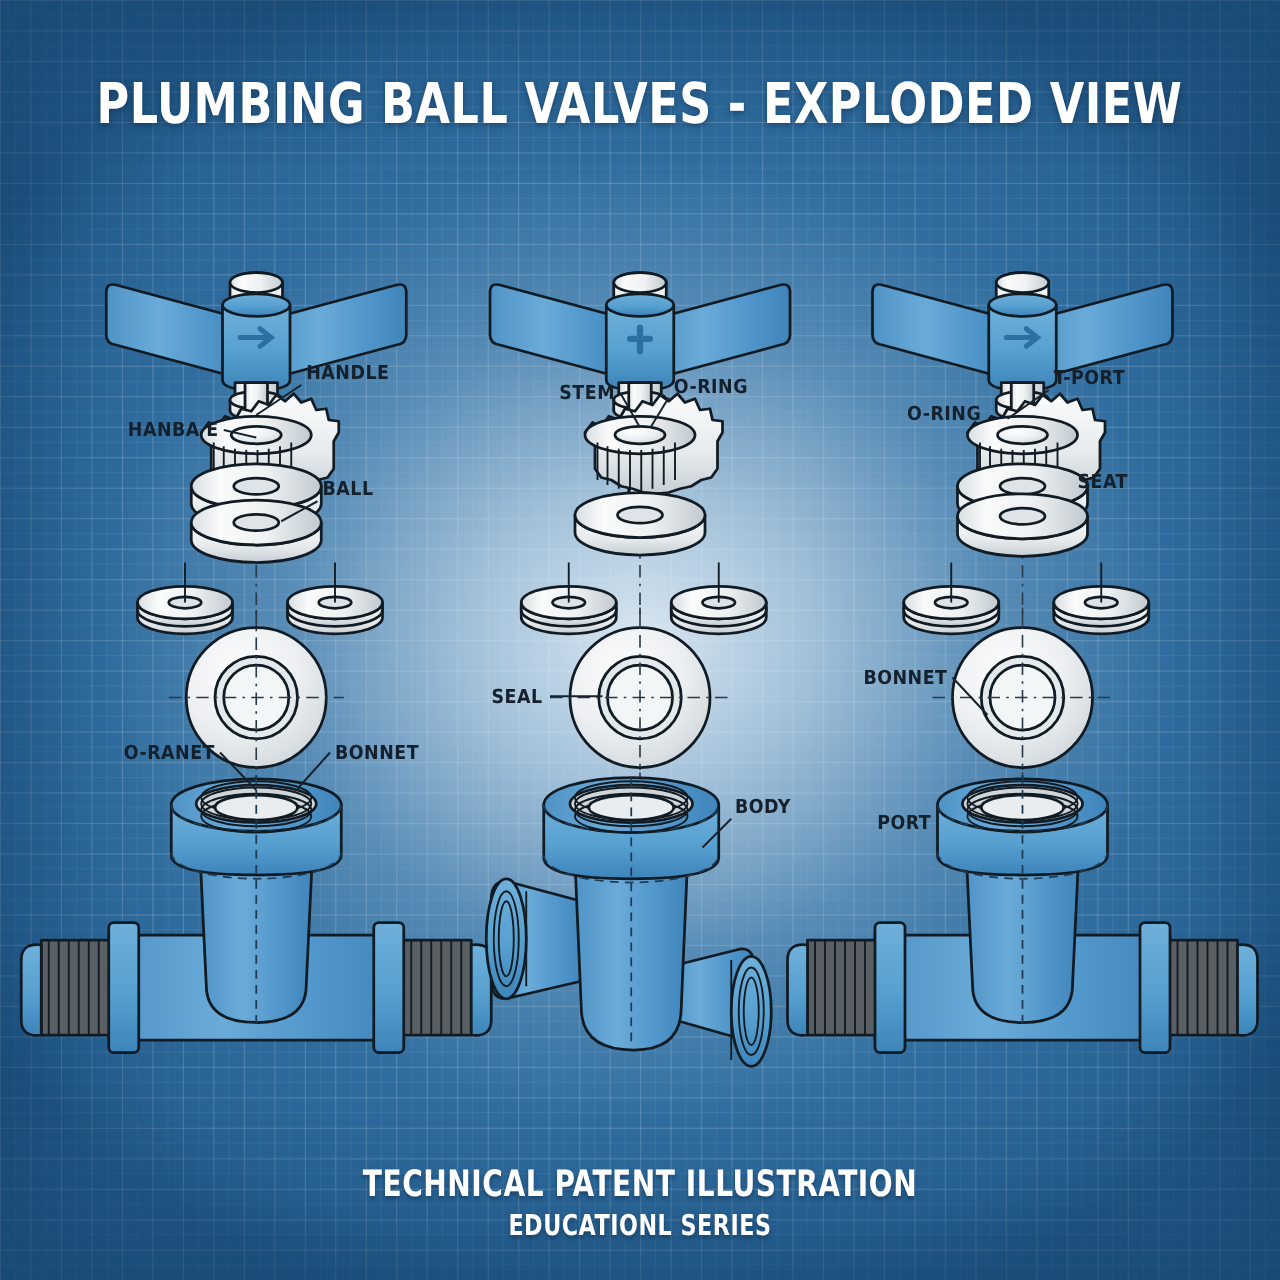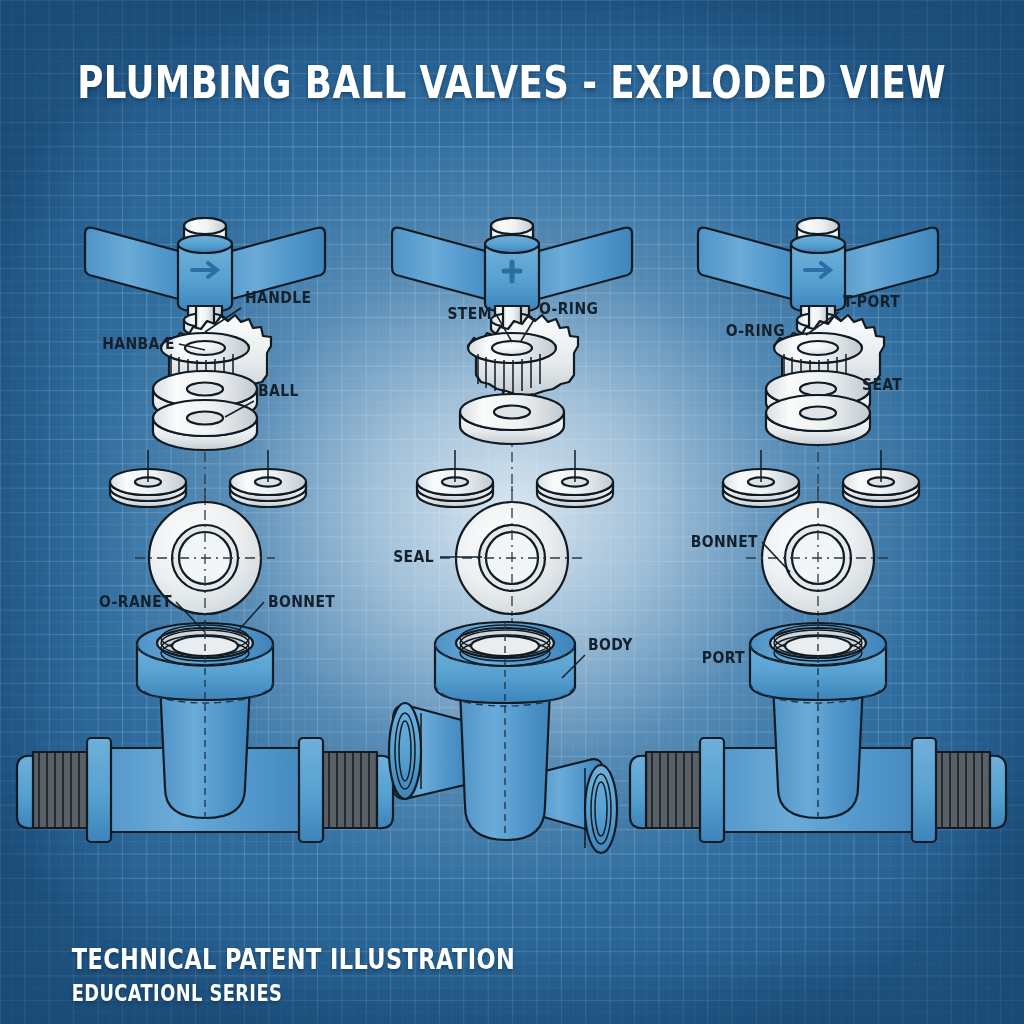--- a/index.html
+++ b/index.html
@@ -46,21 +46,21 @@
   .main-title{
     display:inline-block;
     color:#ffffff;
     font-family:"Liberation Sans Narrow","DejaVu Sans Condensed","Liberation Sans",sans-serif;
     font-weight:bold;font-size:45px;letter-spacing:0.5px;
     transform:scaleX(0.88);transform-origin:center;
     text-shadow:0 2px 5px rgba(10,40,70,0.55);
     white-space:nowrap;
   }
   .footer-wrap{
-    position:absolute;left:0;right:0;bottom:18px;
+    position:absolute;left:0;right:0;bottom:30px;text-align:center;
   }
   .foot1{
     display:block;color:#ffffff;font-weight:bold;font-size:29px;
     font-family:"Liberation Sans Narrow","DejaVu Sans Condensed","Liberation Sans",sans-serif;
     transform:scaleX(0.86);letter-spacing:0.5px;
     text-shadow:0 2px 4px rgba(10,40,70,0.5);
   }
   .foot2{
     display:block;color:#ffffff;font-weight:bold;font-size:23px;margin-top:4px;
     font-family:"Liberation Sans Narrow","DejaVu Sans Condensed","Liberation Sans",sans-serif;

